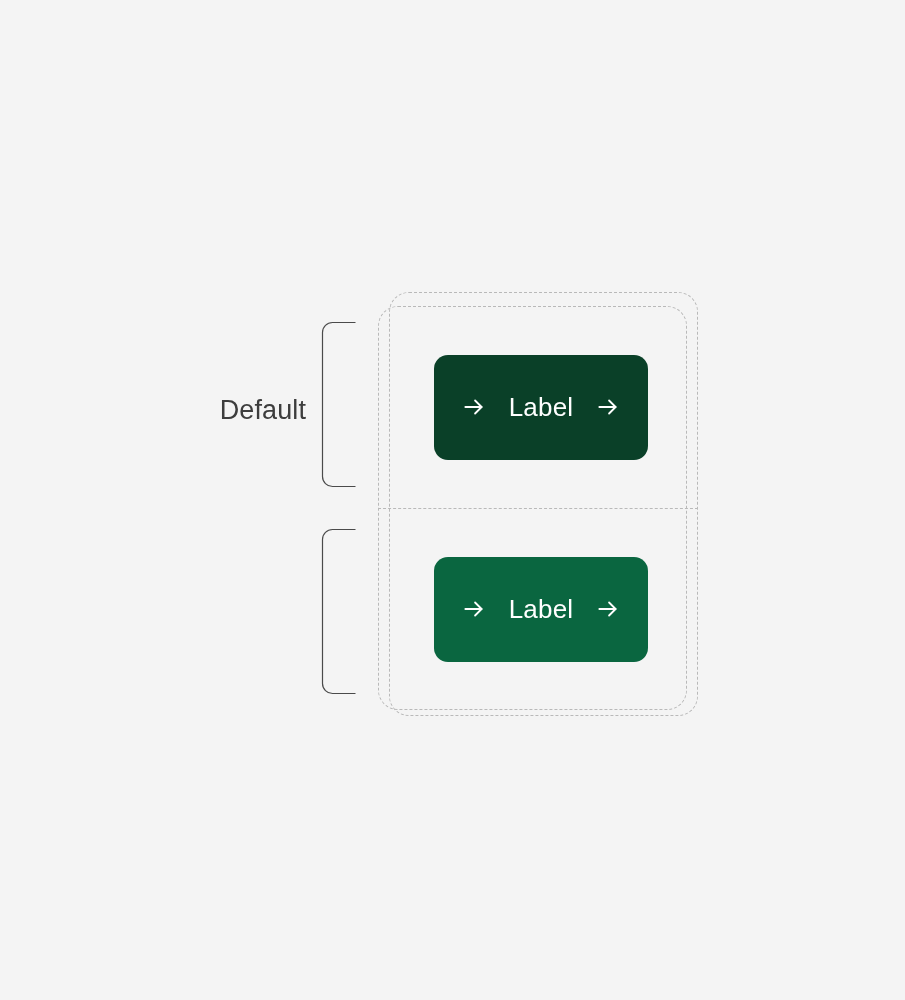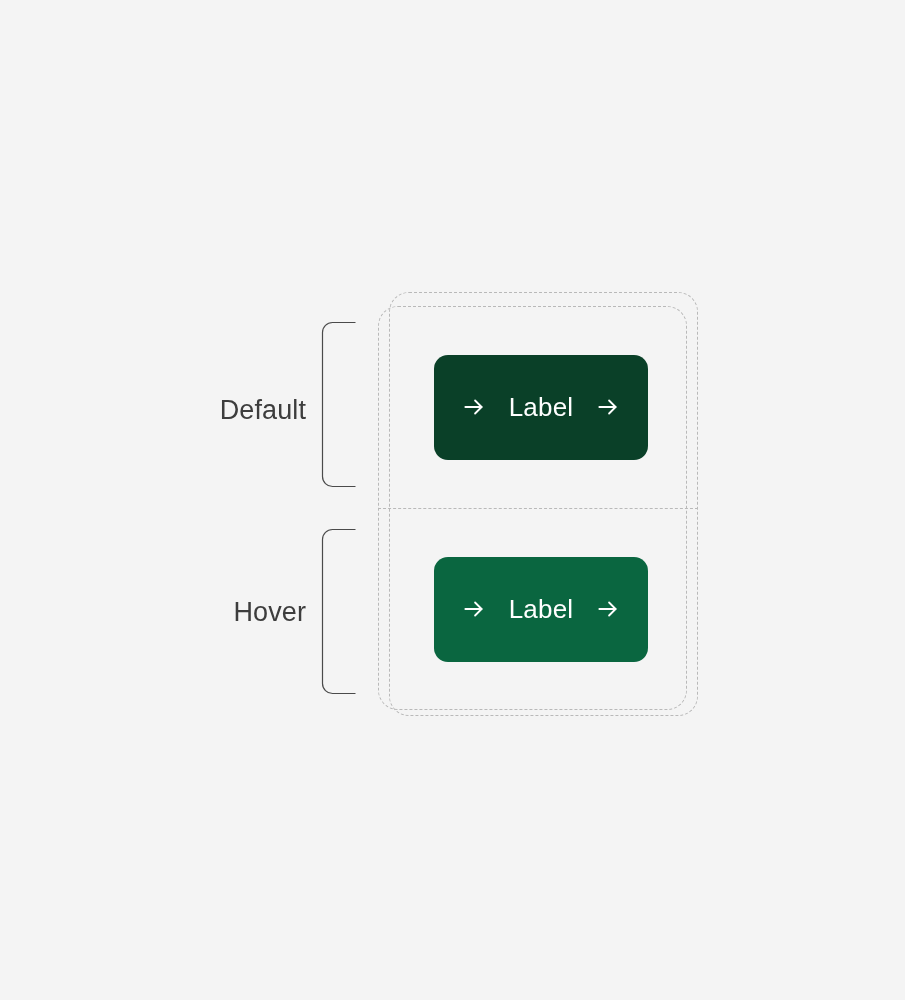--- a/index.html
+++ b/index.html
@@ -179,21 +179,20 @@
             <line x1="4" y1="12" x2="19" y2="12"></line>
             <polyline points="13,6 19,12 13,18"></polyline>
           </svg>
         </span>
       </button>
     </div>
   </div>
 
   <div class="state-row row-hover">
 
-    <div class="state-label">Hover</div>
 
     <div class="bracket">
       <svg viewBox="0 0 34 165" preserveAspectRatio="none" aria-hidden="true">
         <path d="M33.5 0.5 H10.5 A10 10 0 0 0 0.5 10.5 V154.5 A10 10 0 0 0 10.5 164.5 H33.5" fill="none" stroke="#4a4a4a" stroke-width="1.2" vector-effect="non-scaling-stroke"></path>
       </svg>
     </div>
 
     <div class="btn-slot">
       <button class="spec-button" style="background: rgb(10, 102, 64); color: rgb(255, 255, 255); border-radius: 14px;">
         <span class="arrow">

